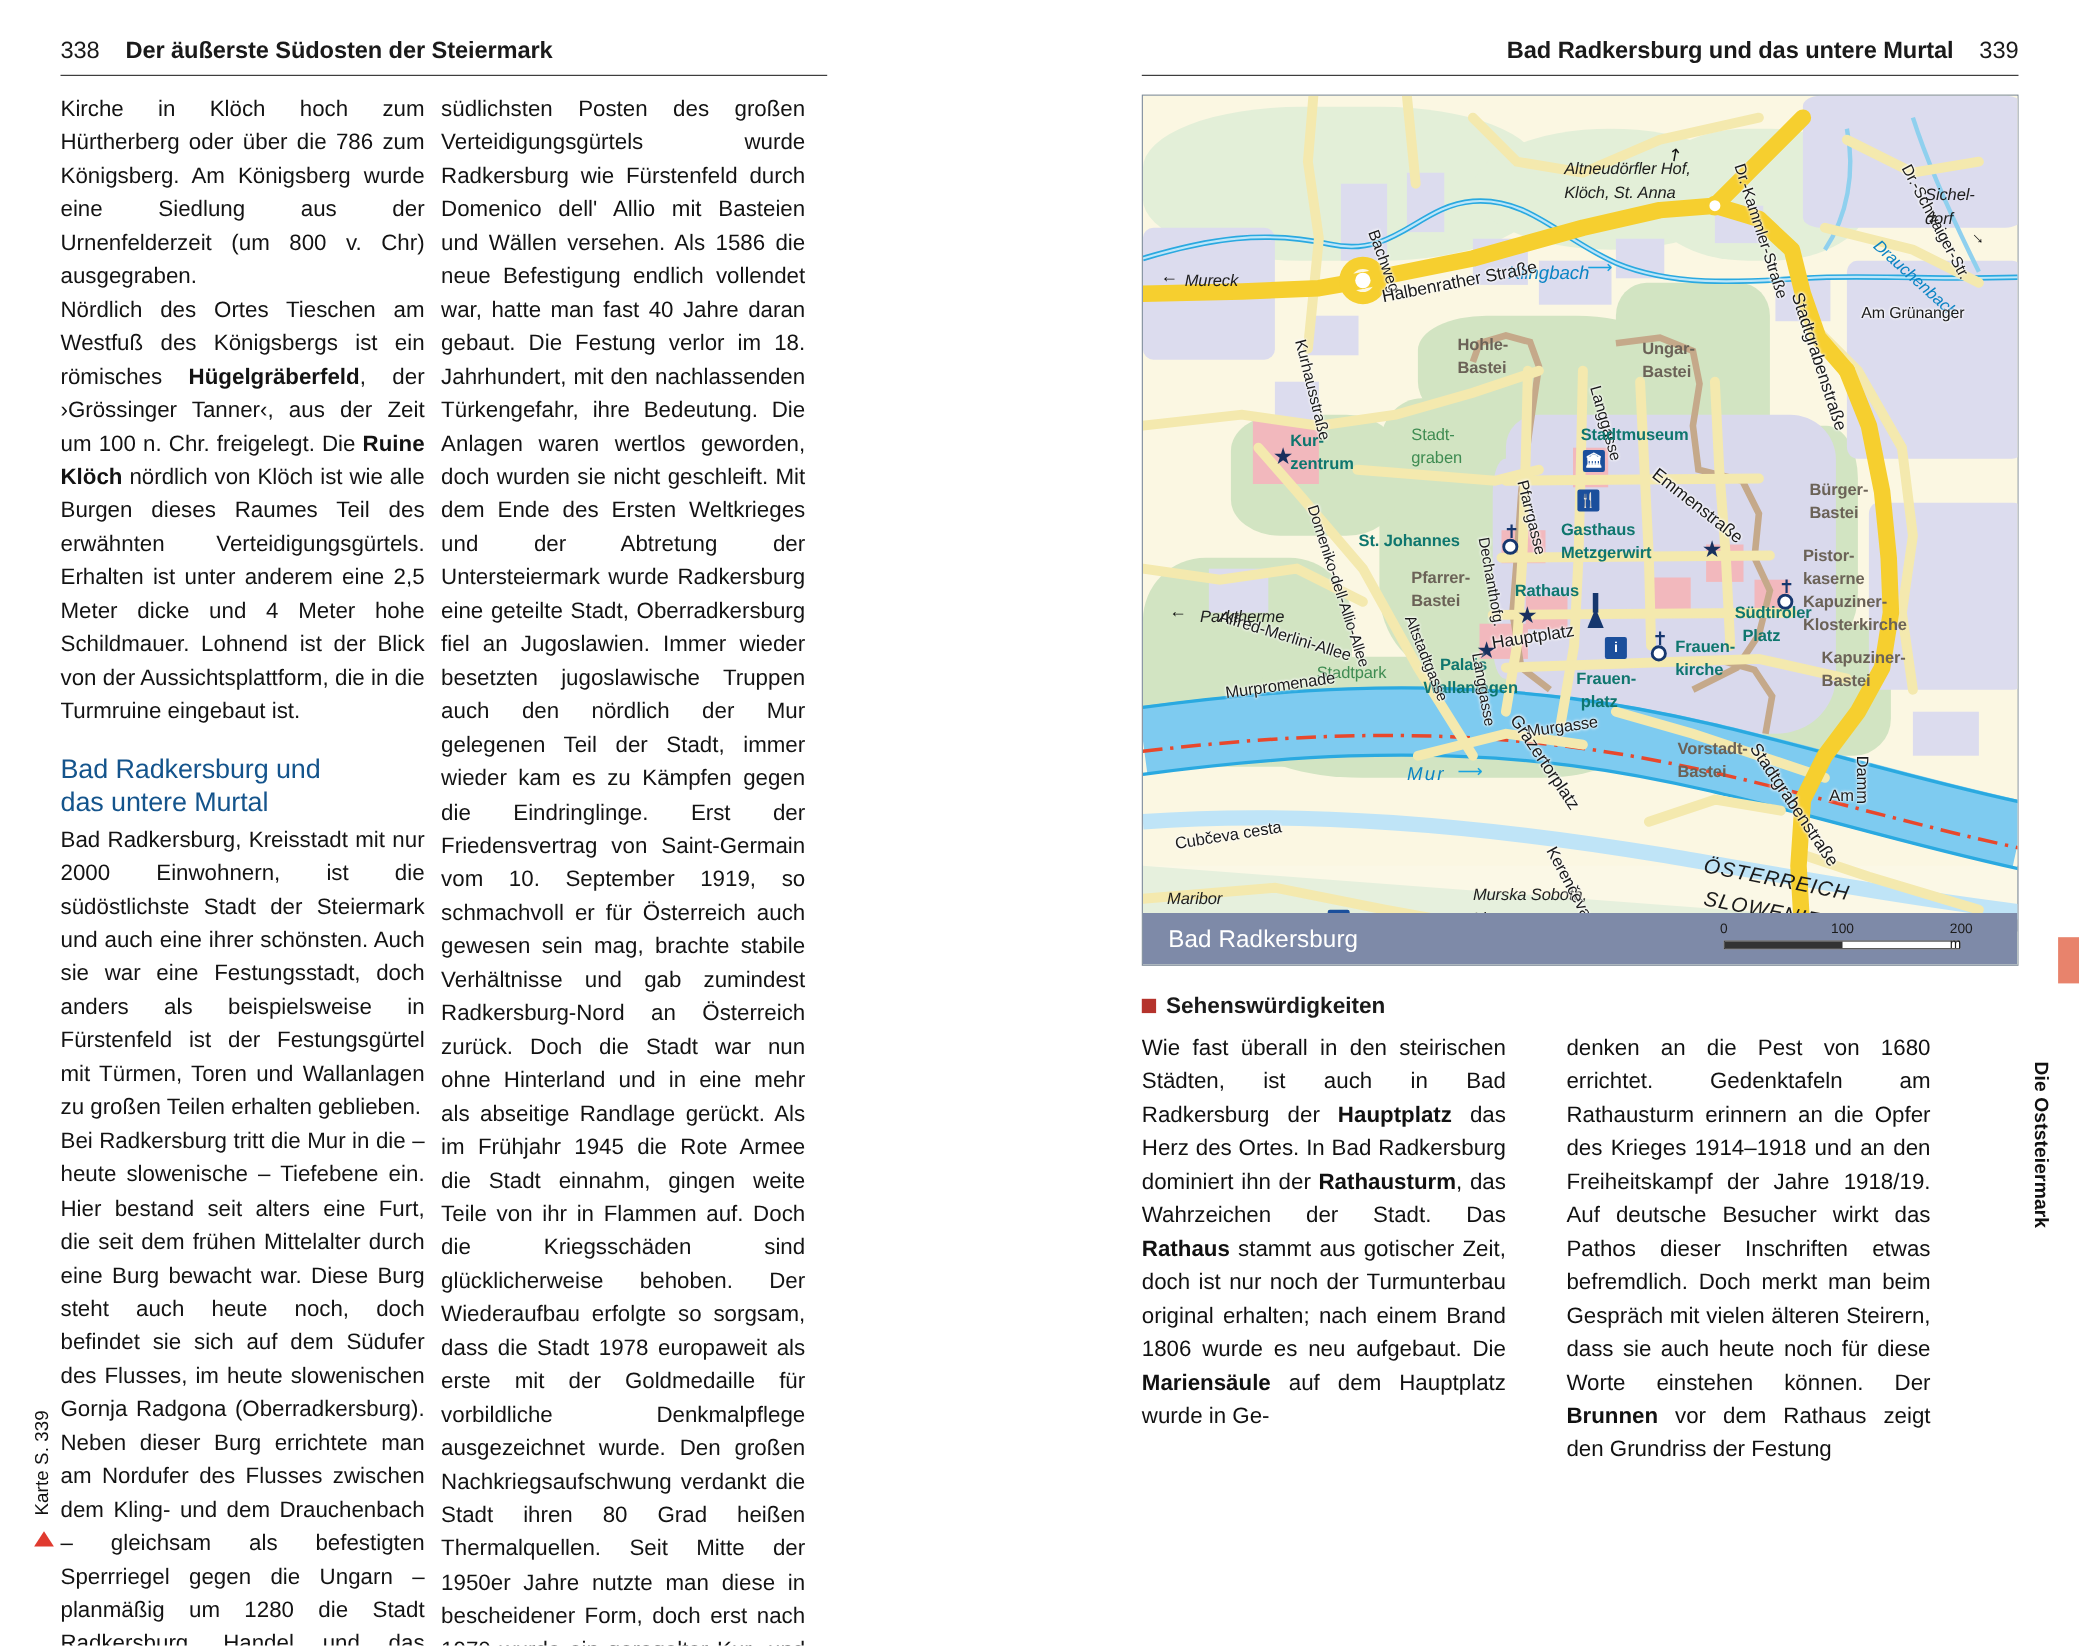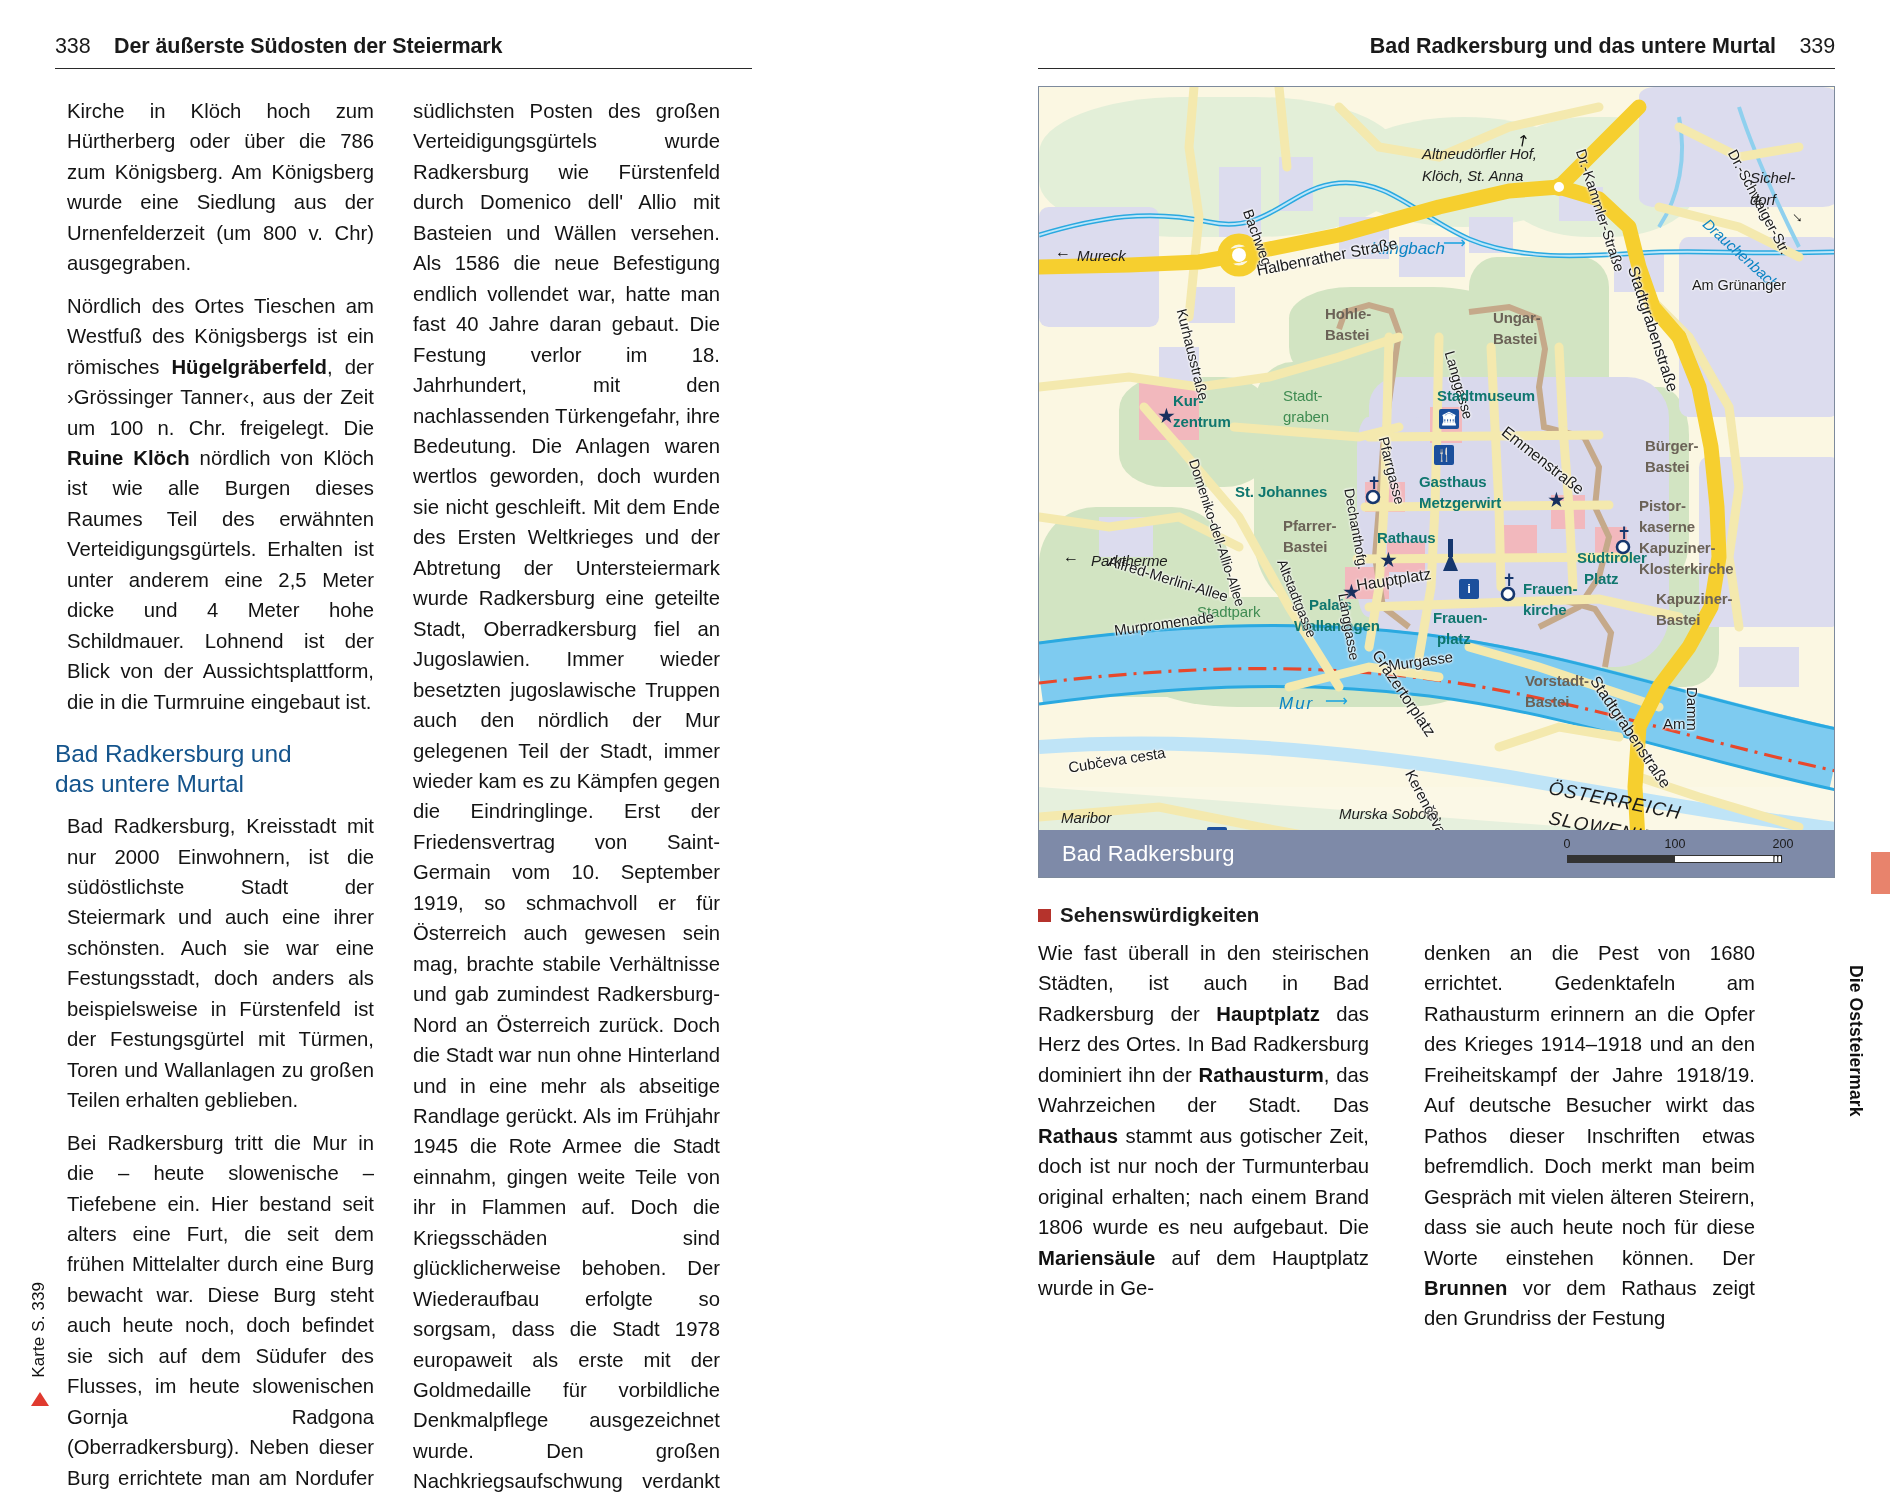--- a/index.html
+++ b/index.html
@@ -34,21 +34,21 @@
 
   .col {
     position:absolute; top:84px;
     width:331px;
     font-size:20.3px;
     line-height:30.45px;
     text-align:justify;
     hyphens:none;
     color:#131313;
   }
-  .col p { margin:12px; }
+  .col p { margin:0; }
   .colA { left:55px; }
   .colB { left:401px; }
 
   .sec-title {
     color:#14548c;
     font-weight:normal;
     font-size:24.5px;
     line-height:30px;
     margin:22px 0 4px 0 !important;
     text-align:left;

